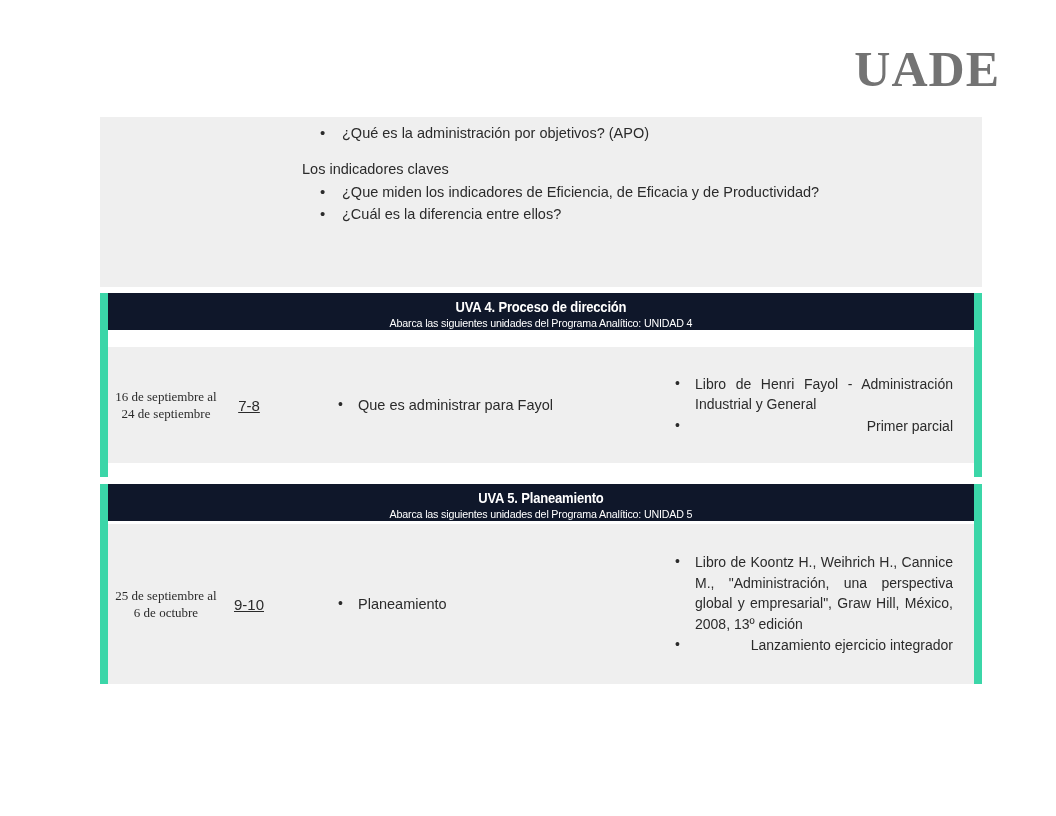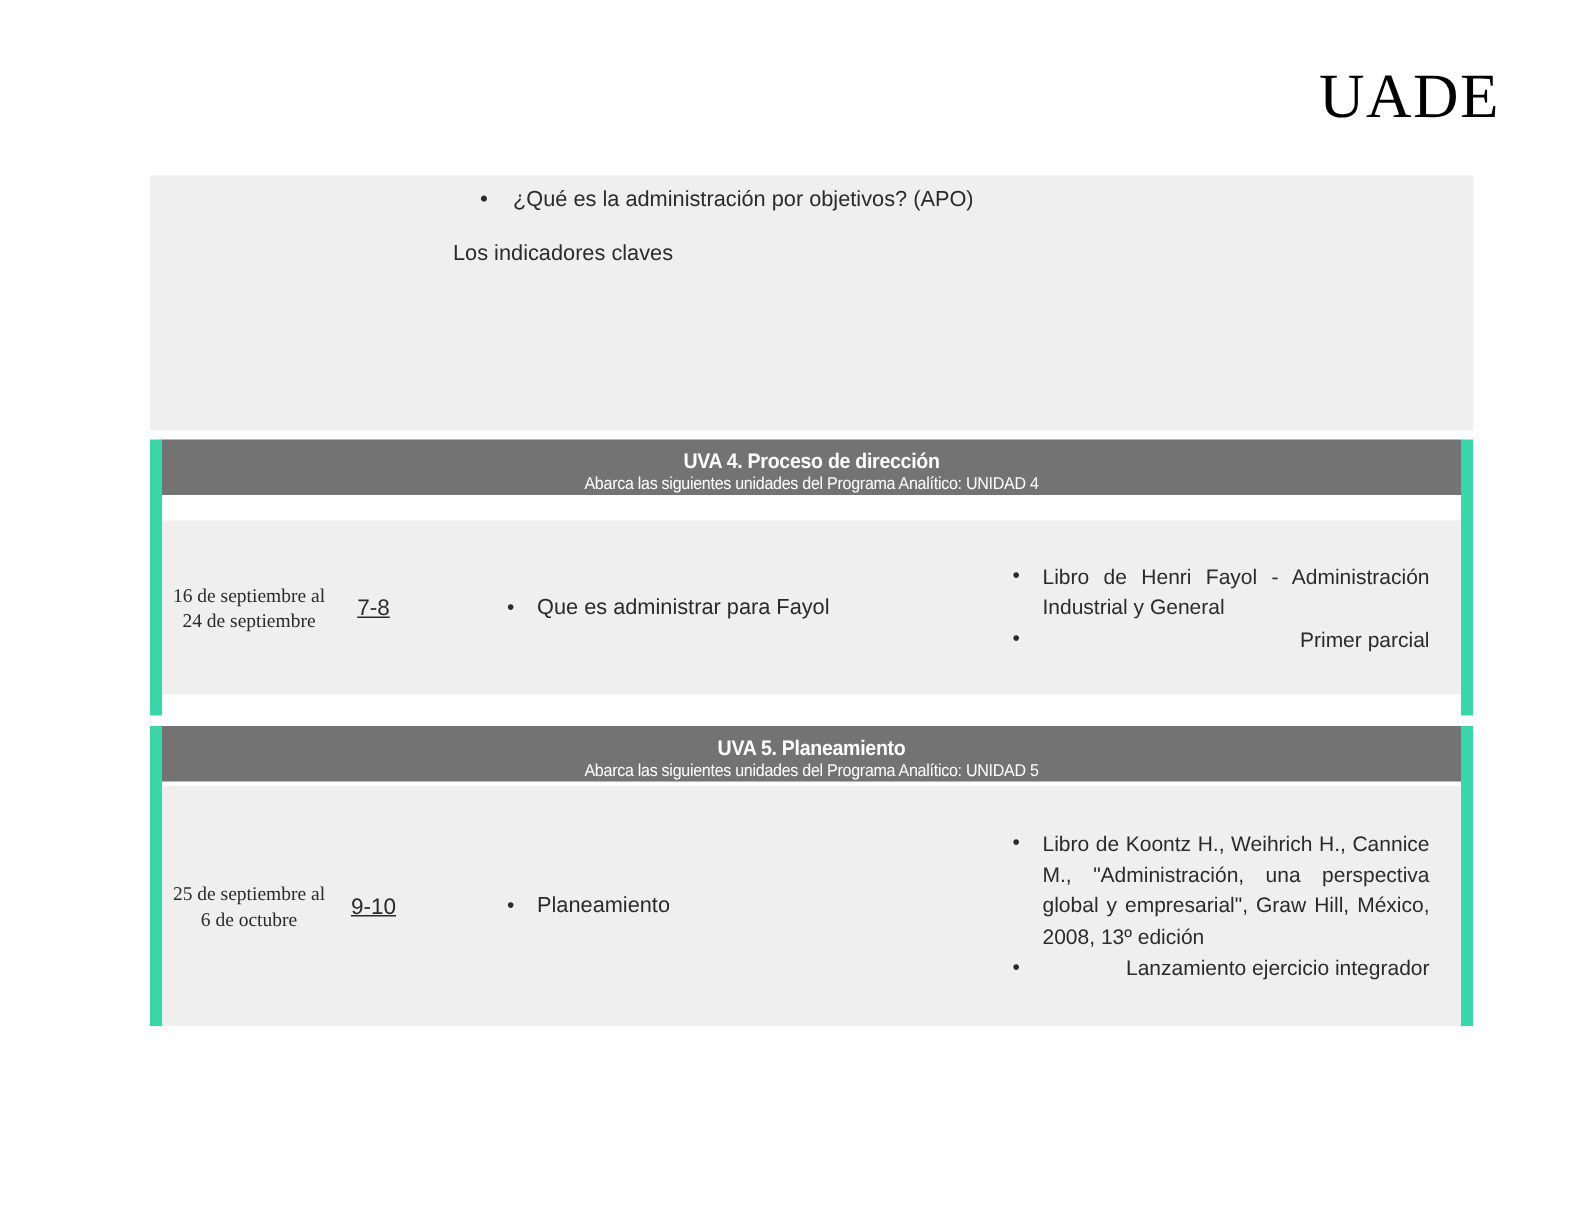--- a/index.html
+++ b/index.html
@@ -11,24 +11,24 @@
     overflow:hidden;
     position:relative;
   }
   .page{position:relative;width:1056px;height:816px;}
 
   
   .logo{
     position:absolute;
     right:56px;top:44px;
     font-family:"Liberation Serif", serif;
-    font-size:42px;
-    font-weight:400;
+    font-size:50px;
+    font-weight:700;
     letter-spacing:1px;
-    color:#000000;
+    color:#737373;
     line-height:1;
   }
 
   
   .block{
     position:absolute;
     left:100px;
     width:882px;
     background:#efefef;
     box-sizing:border-box;
@@ -65,21 +65,21 @@
   .green-l,.green-r{
     position:absolute;top:0;bottom:0;width:8px;
     background:#3bd6a8;
   }
   .green-l{left:0;}
   .green-r{right:0;}
 
   .band{
     position:absolute;
     left:8px;right:8px;
-    background:#737373;
+    background:#0f172a;
     text-align:center;
     color:#ffffff;
     box-sizing:border-box;
     padding:5px 0 6px 0;
   }
   .band-title{
     font-size:14px;
     font-weight:700;
     line-height:18px;
     letter-spacing:-0.2px;
@@ -165,20 +165,24 @@
 <div class="page">
 
   <div class="logo">UADE</div>
 
   <div class="block top-block">
     <div class="tb-inner">
       <ul class="bl">
         <li>¿Qué es la administración por objetivos? (APO)</li>
       </ul>
       <div class="plain-line">Los indicadores claves</div>
+      <ul class="bl">
+        <li>¿Que miden los indicadores de Eficiencia, de Eficacia y de Productividad?</li>
+        <li>¿Cuál es la diferencia entre ellos?</li>
+      </ul>
     </div>
   </div>
 
   <div class="uva-wrap" style="top:293px;height:184px;">
     <div class="green-l"></div>
     <div class="green-r"></div>
 
     <div class="band" style="top:0;height:37px;">
       <div class="band-title">UVA 4. Proceso de dirección</div>
       <div class="band-sub">Abarca las siguientes unidades del Programa Analítico: UNIDAD 4</div>

